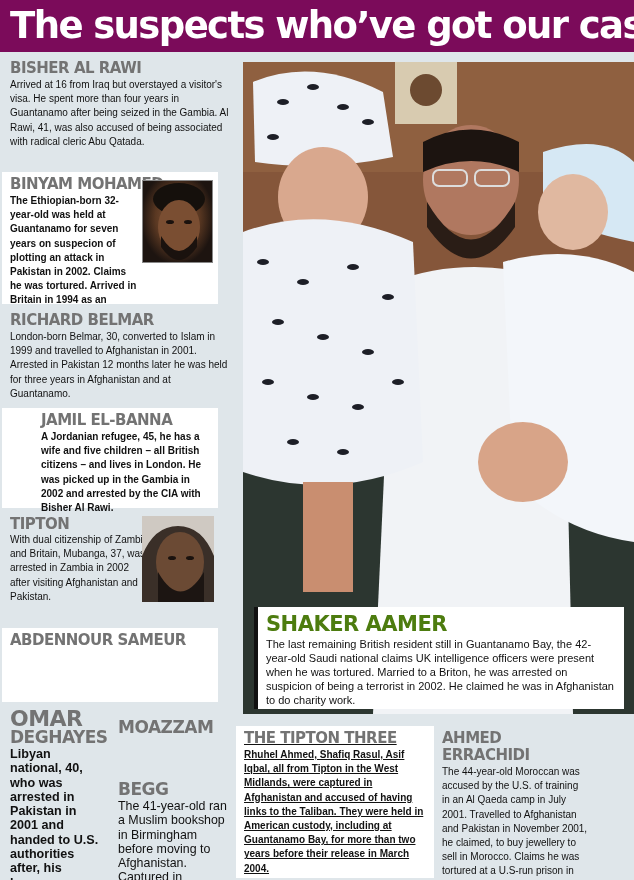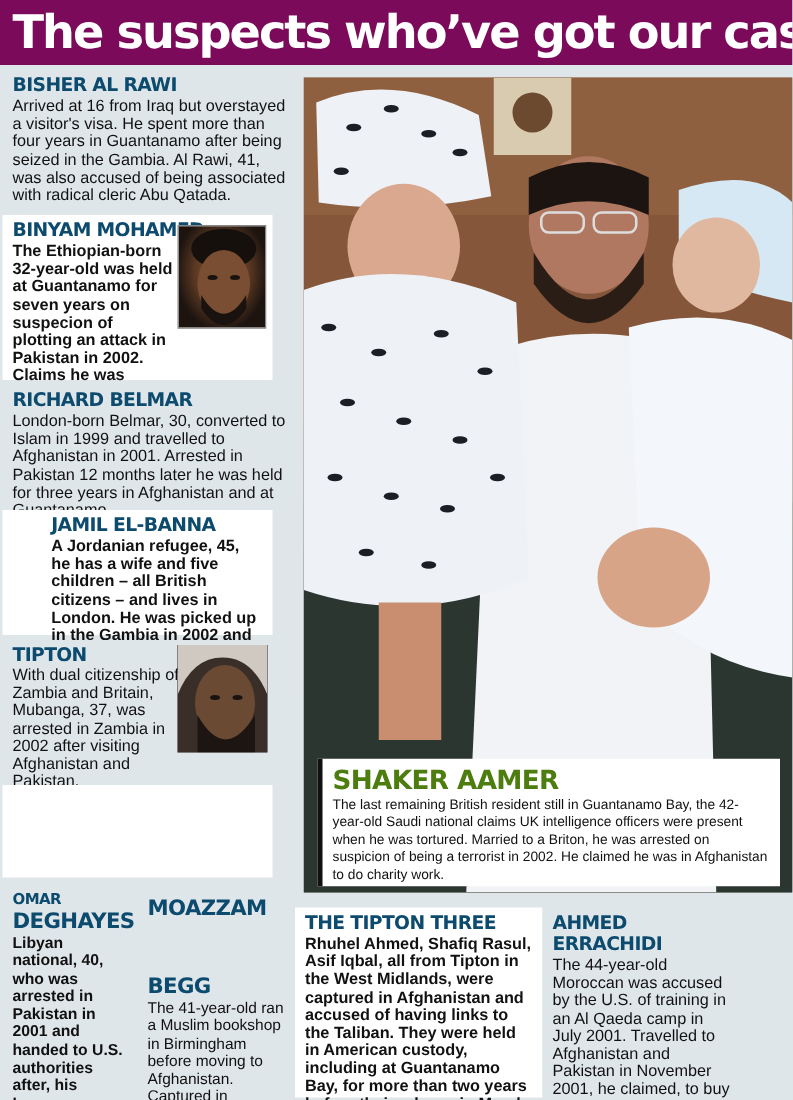--- a/index.html
+++ b/index.html
@@ -2,22 +2,22 @@
 <html><head>
   <meta charset="utf-8">
   <style>
     * { box-sizing: border-box; margin: 0; padding: 0; }
     html, body { width: 634px; height: 880px; overflow: hidden; }
     body { background: #dfe6ea; font-family: "Liberation Sans", "DejaVu Sans", sans-serif; color: #111; position: relative; }
     .title-bar { position: absolute; left: 0; top: 0; width: 634px; height: 52px; background: #7b0b5a; color: #fff; font-family: "DejaVu Sans", sans-serif; font-weight: bold; font-size: 37px; letter-spacing: -1.6px; line-height: 52px; padding-left: 10px; white-space: nowrap; }
     .box { position: absolute; padding: 4px 8px 4px 8px; }
     .box.grey { background: #dfe6ea; }
     .box.white { background: #fff; }
-    .name { font-family: "DejaVu Sans", sans-serif; font-weight: bold; font-size: 15px; color: #0c4a6e; letter-spacing: -0.5px; line-height: 17px; margin-bottom: 1px; }
-    .text { font-size: 13px; line-height: 14.2px; color: #111; }
+    .name { font-family: "DejaVu Sans", sans-serif; font-weight: bold; font-size: 15px; color: #737373; letter-spacing: -0.5px; line-height: 17px; margin-bottom: 1px; }
+    .text { font-size: 10px; line-height: 14.2px; color: #111; }
     .text.bold { font-weight: bold; }
     .thumb { position: absolute; border: 1px solid #888; overflow: hidden; }
     .photo { position: absolute; left: 243px; top: 62px; width: 391px; height: 652px; overflow: hidden; background: linear-gradient(180deg, #8a5a3a 0%, #7a4c2f 40%, #3a3a36 60%, #2f3b34 100%); }
     .caption { position: absolute; left: 254px; top: 607px; width: 370px; height: 102px; background: #fff; padding: 5px 8px; border-left: 4px solid #111; }
     .caption .name { font-size: 21px; line-height: 24px; color: #4d7c0f; }
     .caption .text { font-size: 11px; line-height: 14px; }
   </style>
 </head>
 <body>
 
@@ -61,24 +61,25 @@
     <rect width="72" height="86" fill="#3a2f28"></rect>
     <path d="M0 0 H72 V40 Q60 10 36 10 Q12 10 0 40 Z" fill="#cfc9c2"></path>
     <ellipse cx="38" cy="46" rx="24" ry="30" fill="#6b4a34"></ellipse>
     <path d="M16 56 Q38 95 62 56 L62 86 H16 Z" fill="#1c1512"></path>
     <ellipse cx="30" cy="42" rx="4" ry="2" fill="#1a120e"></ellipse>
     <ellipse cx="48" cy="42" rx="4" ry="2" fill="#1a120e"></ellipse>
   </svg>
 </div>
 
 <div class="box white" style="left:2px; top:628px; width:216px; height:74px;">
+  <div class="name">ABDENNOUR SAMEUR</div>
 </div>
 
 <div class="box grey" style="left:2px; top:706px; width:108px; height:172px;">
-  <div class="name" style="font-size:12px; line-height:18px; margin-bottom:0;">OMAR</div>
+  <div class="name" style="font-size:22px; line-height:18px; margin-bottom:0;">OMAR</div>
   <div class="name" style="font-size:17px; line-height:18px;">DEGHAYES</div>
   <div class="text bold" style="font-size:12.6px; line-height:14.3px;">Libyan national, 40, who was arrested in Pakistan in 2001 and handed to U.S. authorities after, his lawyers say, being wrongly identified in a terror video.</div>
 </div>
 
 <div class="box grey" style="left:110px; top:714px; width:128px; height:172px;">
   <div class="name" style="font-size:17px; line-height:18px; margin-bottom:0;">MOAZZAM</div>
   <div class="name" style="font-size:17px; line-height:18px;margin-top:44px;">BEGG</div>
   <div class="text" style="font-size:12.4px; line-height:14.3px;">The 41-year-old ran a Muslim bookshop in Birmingham before moving to Afghanistan. Captured in Pakistan in 2002 by the CIA, who said he was an Al Qaeda recruiter.</div>
 </div>
 
@@ -128,21 +129,21 @@
 
     <ellipse cx="280" cy="400" rx="45" ry="40" fill="#d8a488"></ellipse>
   </svg>
 </div>
 
 <div class="caption">
   <div class="name">SHAKER AAMER</div>
   <div class="text">The last remaining British resident still in Guantanamo Bay, the 42-year-old Saudi national claims UK intelligence officers were present when he was tortured. Married to a Briton, he was arrested on suspicion of being a terrorist in 2002. He claimed he was in Afghanistan to do charity work.</div>
 </div>
 
-<div class="box white" style="left:236px; top:726px; width:198px; height:152px;">
+<div class="box white" style="left:236px; top:726px; width:198px; height:152px;text-decoration:underline;">
   <div class="name">THE TIPTON THREE</div>
   <div class="text bold">Rhuhel Ahmed, Shafiq Rasul, Asif Iqbal, all from Tipton in the West Midlands, were captured in Afghanistan and accused of having links to the Taliban. They were held in American custody, including at Guantanamo Bay, for more than two years before their release in March 2004.</div>
 </div>
 
 <div class="box grey" style="left:434px; top:726px; width:162px; height:154px;">
   <div class="name">AHMED ERRACHIDI</div>
   <div class="text">The 44-year-old Moroccan was accused by the U.S. of training in an Al Qaeda camp in July 2001. Travelled to Afghanistan and Pakistan in November 2001, he claimed, to buy jewellery to sell in Morocco.  Claims he was tortured at a U.S-run prison in Afghanistan before being sent to Guantanamo.</div>
 </div>
 
 </body></html>

